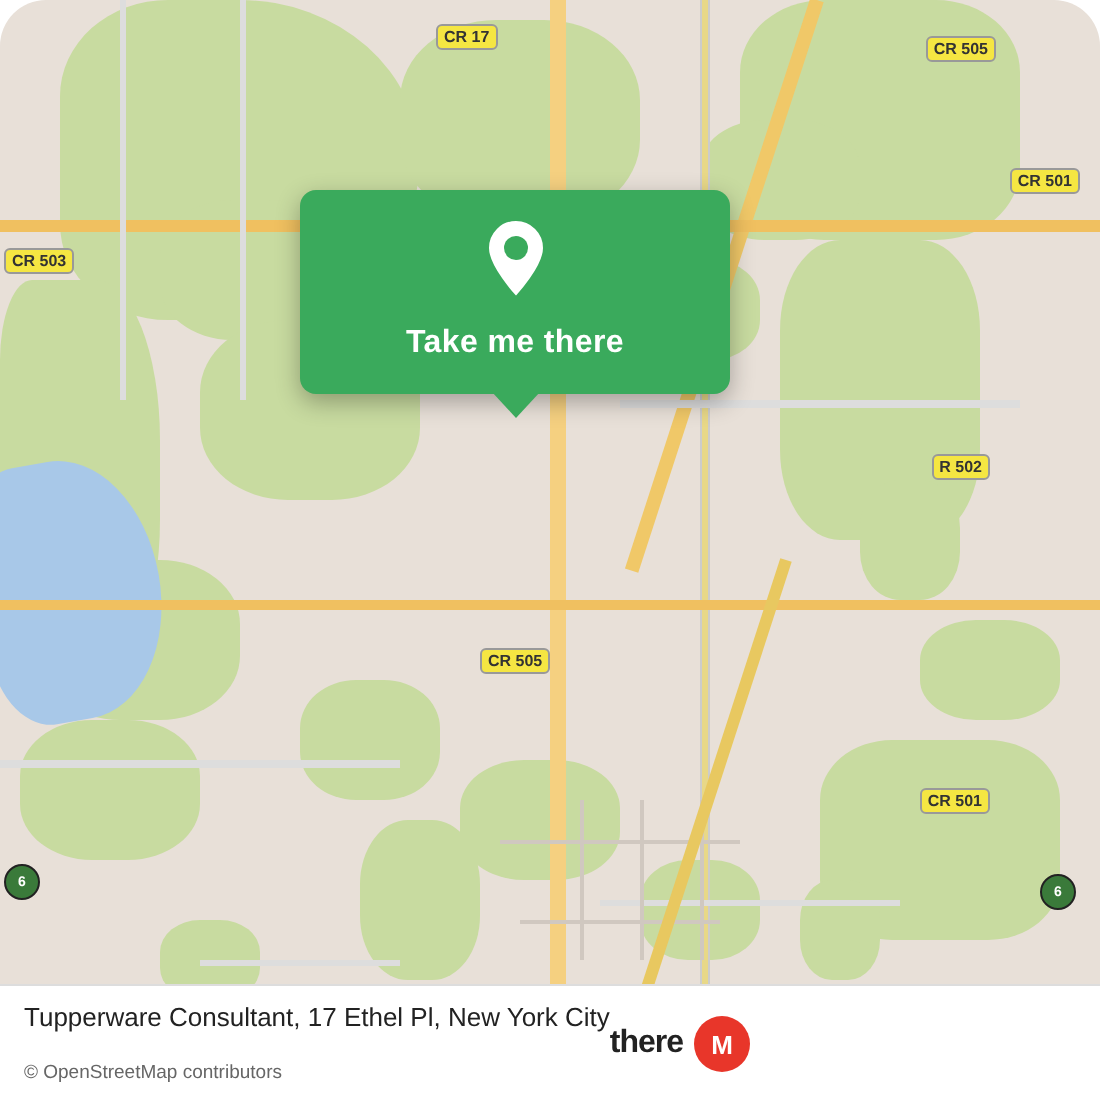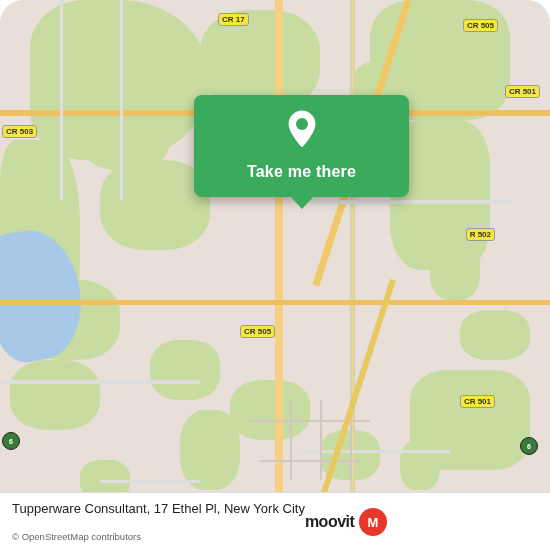--- a/index.html
+++ b/index.html
@@ -124,21 +124,20 @@
       top: 95px;
       left: 150px;
       width: 215px;
       background-color: #3aaa5c;
       border-radius: 8px;
       padding: 12px 16px 14px;
       display: flex;
       flex-direction: column;
       align-items: center;
       box-shadow: 0 4px 12px rgba(0,0,0,0.3);
-      margin-left: 44px;
     }
 
     #popup-pin {
       width: 44px;
       height: 44px;
       margin-bottom: 10px;
       position: relative;
     }
 
     #popup-pin svg {
@@ -352,21 +351,21 @@
     <button id="popup-btn">Take me there</button>
   </div>
 
   <div id="bottom-bar">
     <div id="bottom-bar-left">
       <span id="bottom-title">Tupperware Consultant, 17 Ethel Pl, New York City</span>
       <span id="osm-credit">© OpenStreetMap contributors</span>
     </div>
 
     <div id="moovit-logo">
-      <span id="moovit-text">moovit</span>
+      <span id="moovit-text">there</span>
 
       <svg id="moovit-icon" viewBox="0 0 30 30" xmlns="http://www.w3.org/2000/svg">
         <circle cx="15" cy="15" r="14" fill="#e8362a"></circle>
         <text x="15" y="20" font-size="13" font-weight="bold" fill="white" text-anchor="middle" font-family="Arial">M</text>
       </svg>
     </div>
   </div>
 
 </div>
 

